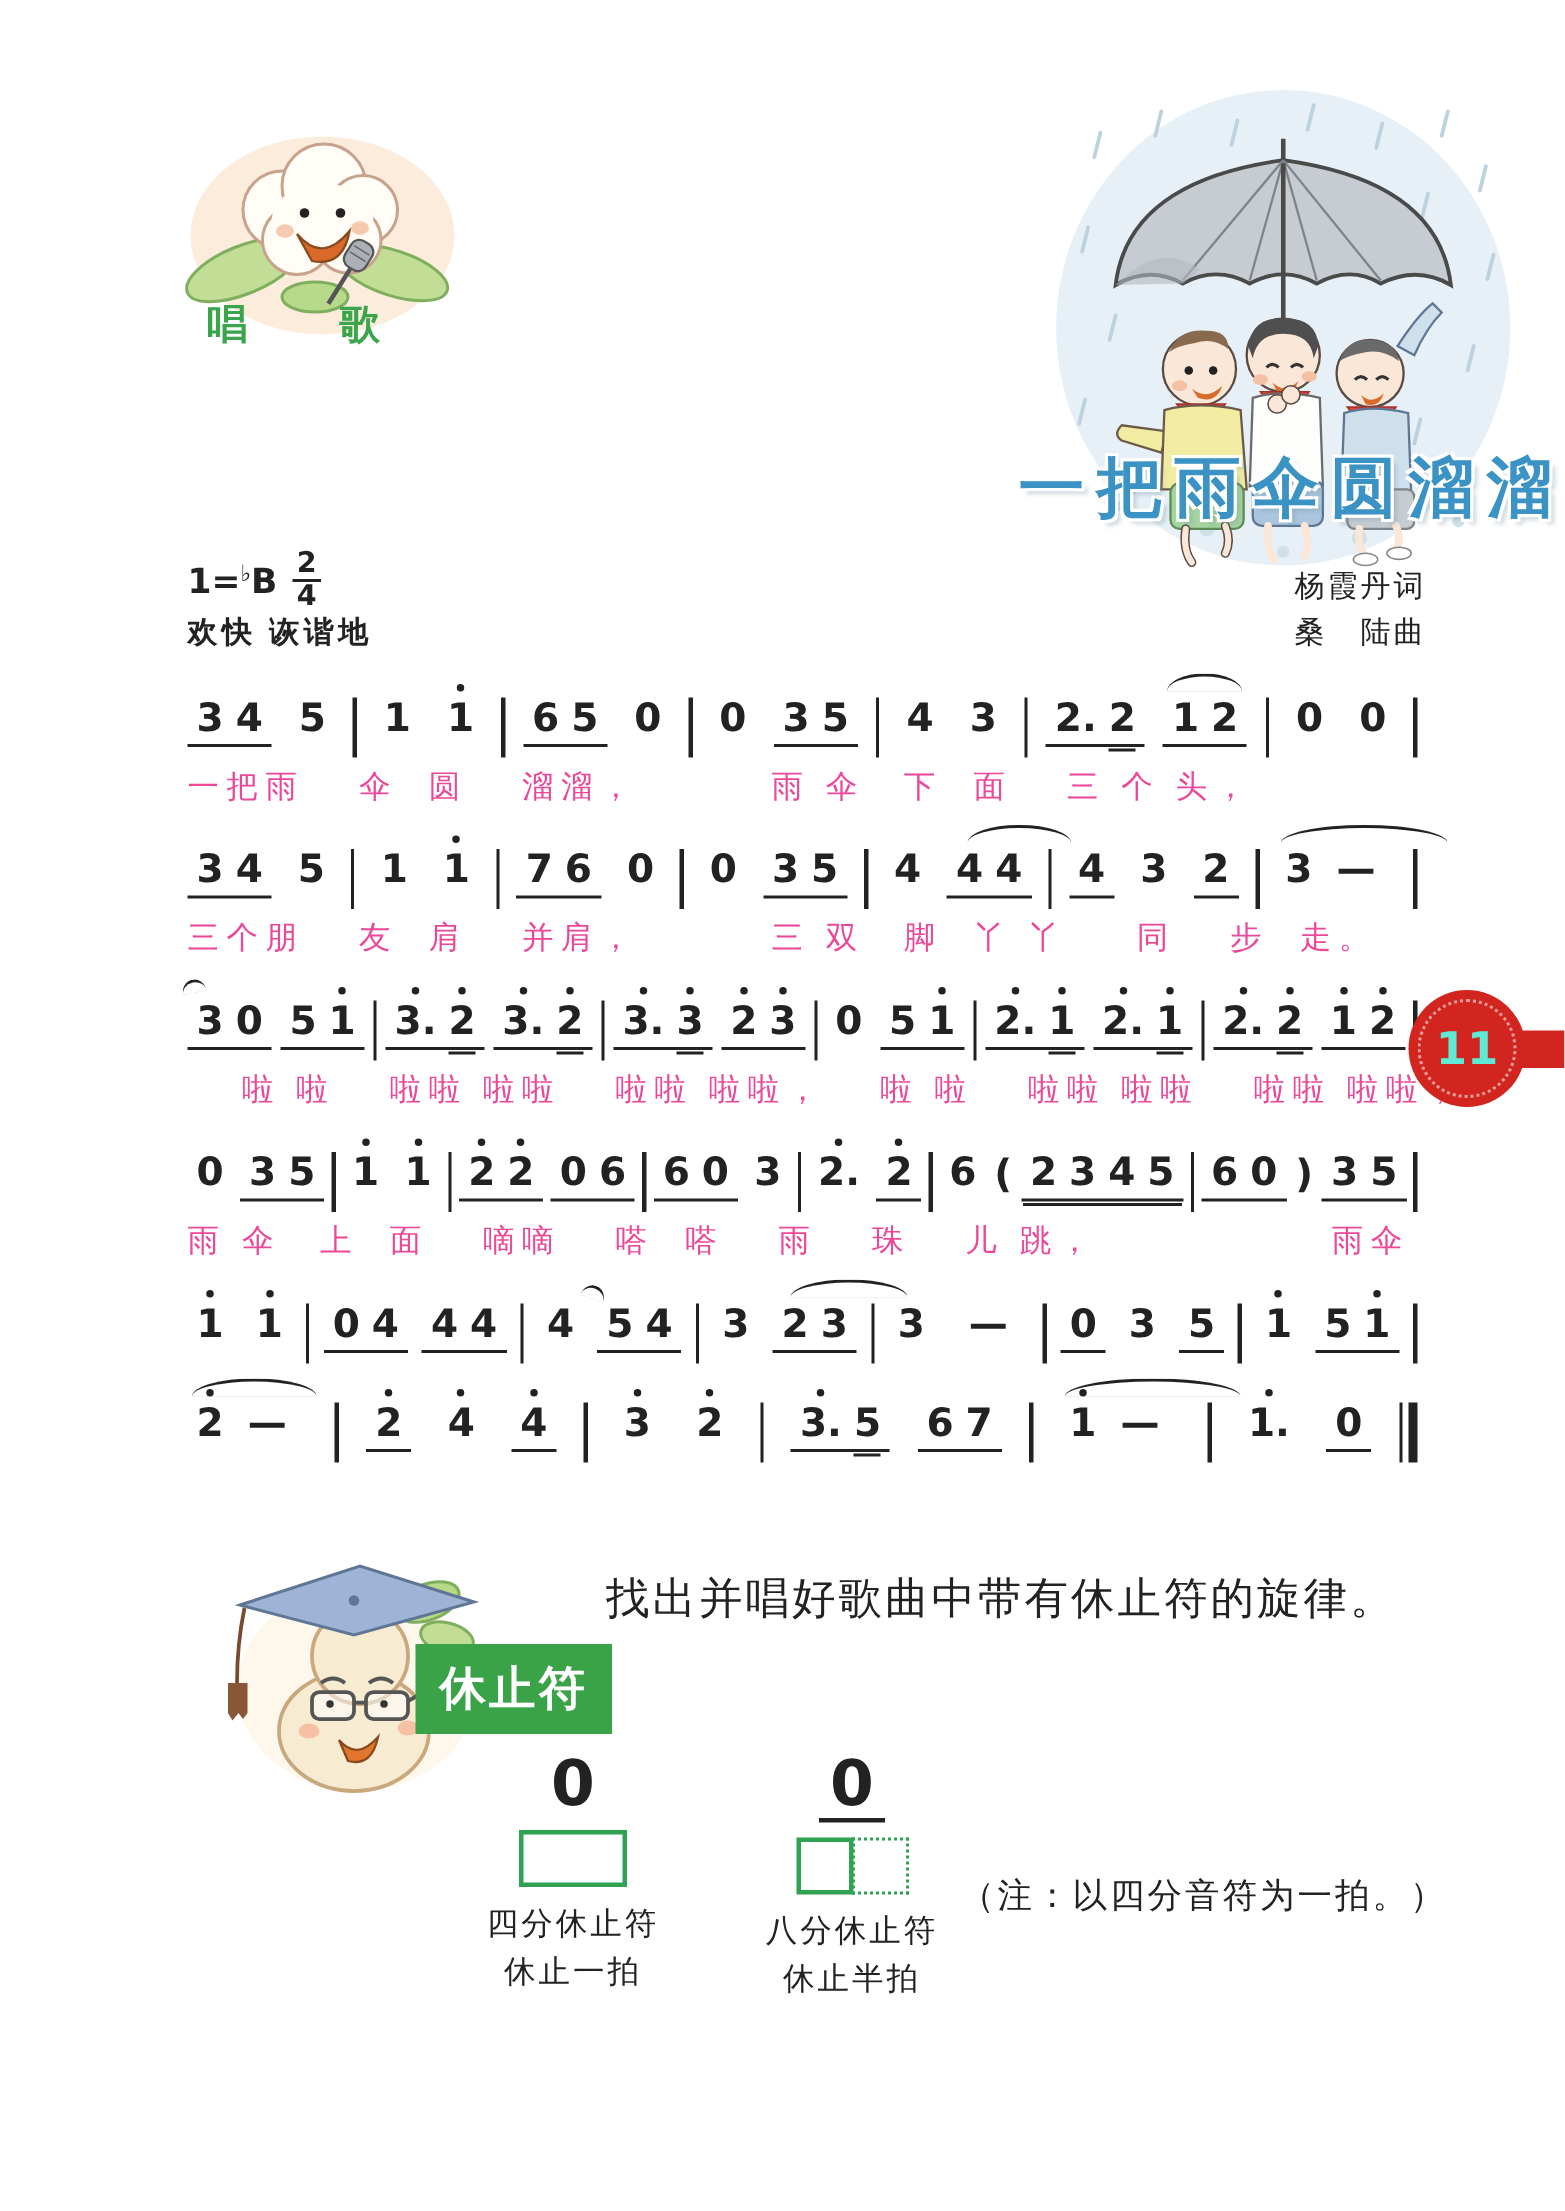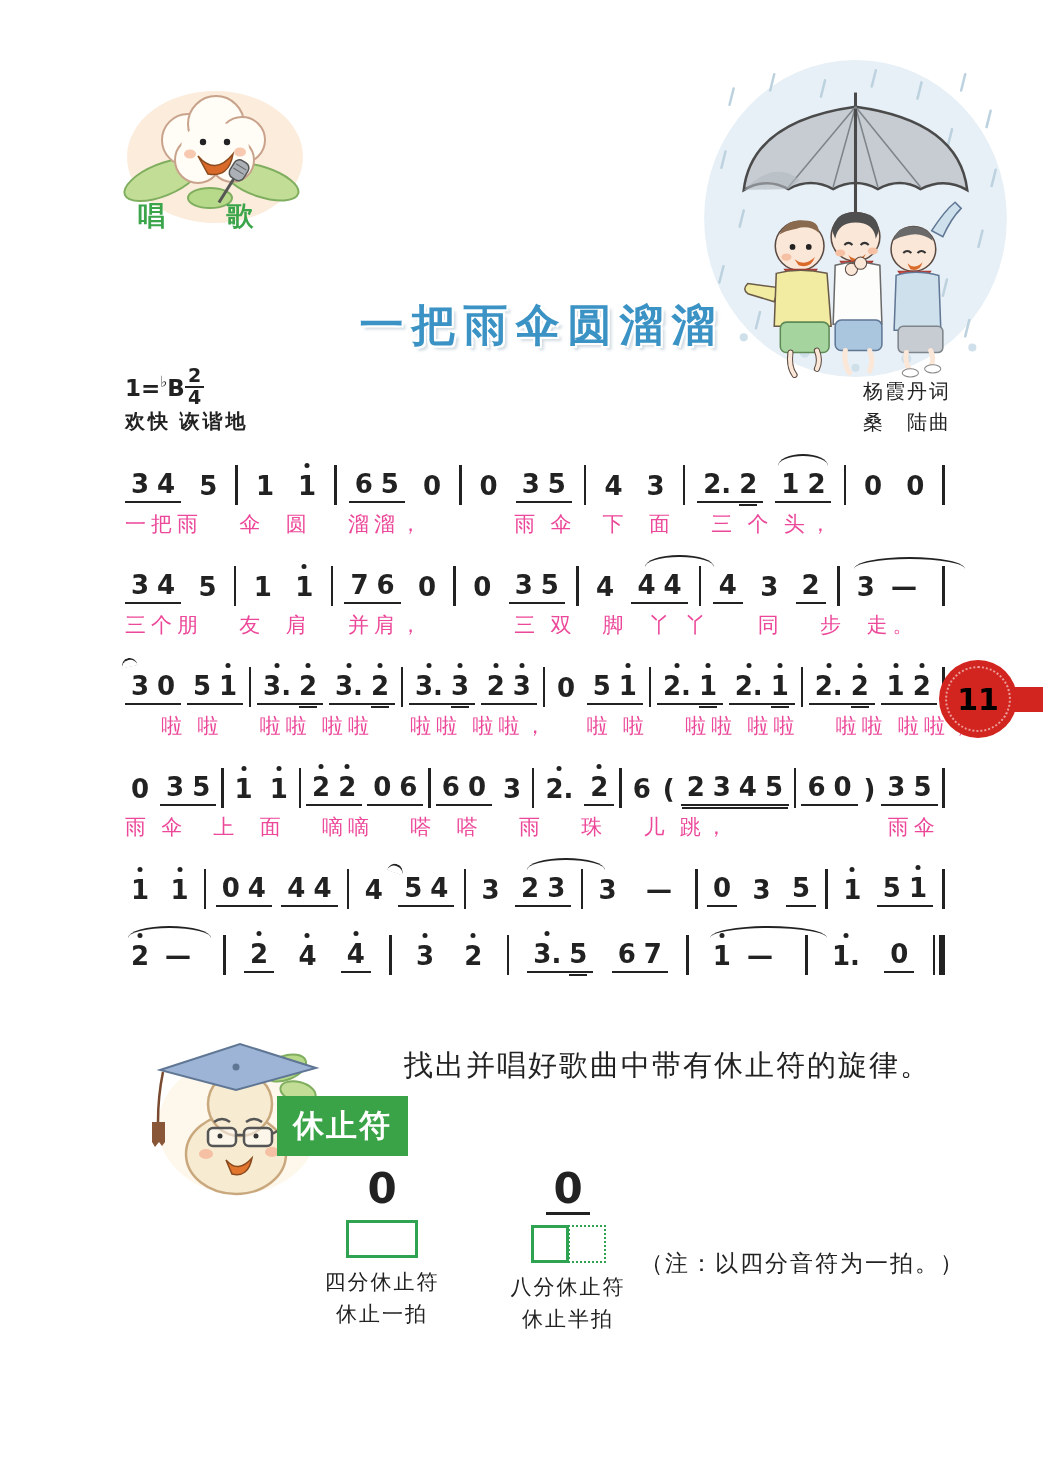--- a/index.html
+++ b/index.html
@@ -7,34 +7,34 @@
     --rest-green:#2fa352; --badge-red:#d2251f; --ink:#222;
   }
   *{box-sizing:border-box;margin:0;padding:0}
   html,body{width:1043px;height:1474px;}
   body{position:relative;background:#fff;font-family:"Liberation Sans",sans-serif;overflow:hidden;color:var(--ink)}
 
   
   .sing-mascot{position:absolute;left:110px;top:82px;width:210px;height:160px}
   .sing-label{position:absolute;left:138px;top:198px;font-size:27px;font-weight:700;color:var(--label-green);letter-spacing:26px;font-family:"DejaVu Sans",sans-serif}
   .rain-art{position:absolute;right:35px;top:58px;width:305px;height:320px}
-  .song-title{position:absolute;left:0;top:296px;width:100%;text-align:center;padding-left:40px;
+  .song-title{position:absolute;left:0;top:296px;width:100%;text-align:right;padding-left:40px;
     font-family:"DejaVu Sans",sans-serif;font-weight:900;font-size:44px;letter-spacing:8px;color:var(--title-blue);
     text-shadow:-2px -2px 0 #fff,2px -2px 0 #fff,-2px 2px 0 #fff,2px 2px 0 #fff,4px 4px 3px rgba(120,150,170,.35)}
-  .keysig-row{position:absolute;left:125px;top:366px;font-family:"DejaVu Sans",sans-serif;font-weight:700;font-size:23px;display:flex;align-items:center;}
+  .keysig-row{position:absolute;left:125px;top:366px;font-family:"DejaVu Sans",sans-serif;font-weight:700;font-size:23px;display:flex;align-items:center;gap:10px}
   .keysig sup{font-size:15px;vertical-align:super}
   .meter{display:inline-flex;flex-direction:column;align-items:center;font-size:19px;line-height:1.05}
   .meter .mt{border-bottom:2px solid var(--ink);padding:0 3px}
   .tempo{position:absolute;left:125px;top:408px;font-size:20px;font-weight:700;letter-spacing:3px}
   .credits{position:absolute;right:92px;top:376px;text-align:left;font-family:Liberation Serif, serif;font-size:20px;line-height:1.55;letter-spacing:2px}
 
   
   .score{position:absolute;left:125px;top:446px;width:820px}
   .sline{margin-bottom:9px}
-  .nrow{display:flex;justify-content:space-between;align-items:flex-end;padding-top:19px;min-height:52px}
+  .nrow{display:flex;justify-content:space-between;align-items:flex-start;padding-top:19px;min-height:52px}
   .tok{position:relative;display:inline-block}
   .gl{display:inline-block;position:relative;padding:0 2px 2px}
   .gl.ub{border-bottom:2px solid var(--ink)}
   .gl.ub2::after{content:"";position:absolute;left:1px;right:1px;bottom:-5px;height:2px;background:var(--ink)}
   .nn{display:inline-block;position:relative;padding:0 4px;font-family:"DejaVu Sans",sans-serif;font-weight:700;font-size:26px;line-height:1.1;color:var(--ink)}
   .nn.dash{padding:0 12px}
   .ad{font-weight:700}
   .od{position:absolute;top:-9px;left:50%;transform:translateX(-50%);width:5px;height:5px;border-radius:50%;background:var(--ink)}
   .xu::after{content:"";position:absolute;left:4px;right:4px;bottom:-7px;height:2px;background:var(--ink)}
   .arcel{position:absolute;top:-16px;left:3px;right:3px;height:12px;border-top:2px solid var(--ink);border-radius:50% 50% 0 0/100% 100% 0 0}
@@ -42,21 +42,21 @@
   .tout{position:absolute;top:-12px;right:-17px;width:16px;height:9px;border-top:2px solid var(--ink);border-radius:50% 50% 0 0/100% 100% 0 0;transform:rotate(20deg)}
   .bl{display:inline-block;width:2.5px;height:40px;background:var(--ink);margin-bottom:-2px}
   .ebar{display:inline-flex;gap:4px;align-items:flex-end}
   .ebar .thick{width:6px}
   .ptxt{font-family:"DejaVu Sans",sans-serif;font-weight:700;font-size:26px;padding:0 1px;margin-bottom:2px}
   .lyr{margin-top:7px;font-family:"Liberation Serif",serif;font-size:21px;letter-spacing:5px;white-space:pre;color:#ec4899}
 
   
   .page-bar{position:absolute;right:0;top:687px;width:58px;height:25px;background:var(--badge-red)}
   .page-badge{position:absolute;right:26px;top:660px;width:78px;height:78px;border-radius:50%;background:var(--badge-red);
-    display:flex;align-items:center;justify-content:center;color:#000000;font-weight:700;font-size:30px;font-family:"DejaVu Sans",sans-serif}
+    display:flex;align-items:center;justify-content:center;color:#5eead4;font-weight:700;font-size:30px;font-family:"DejaVu Sans",sans-serif}
   .page-badge::before{content:"";position:absolute;inset:6px;border:2px dotted rgba(255,255,255,.55);border-radius:50%}
 
   
   .gourd-mascot{position:absolute;left:130px;top:1026px;width:215px;height:175px}
   .rest-box{position:absolute;left:277px;top:1096px;background:var(--box-green);color:#fff;font-weight:700;font-size:31px;letter-spacing:2px;padding:9px 16px;font-family:Liberation Mono, monospace}
   .task{position:absolute;left:404px;top:1046px;font-family:"Liberation Serif",serif;font-size:29px;letter-spacing:2px}
   .rest-col{position:absolute;text-align:center}
   .rest-col.c1{left:312px;top:1168px;width:140px}
   .rest-col.c2{left:488px;top:1168px;width:160px}
   .rest-sym{font-family:"DejaVu Sans",sans-serif;font-weight:700;font-size:42px;line-height:1;display:inline-block}

